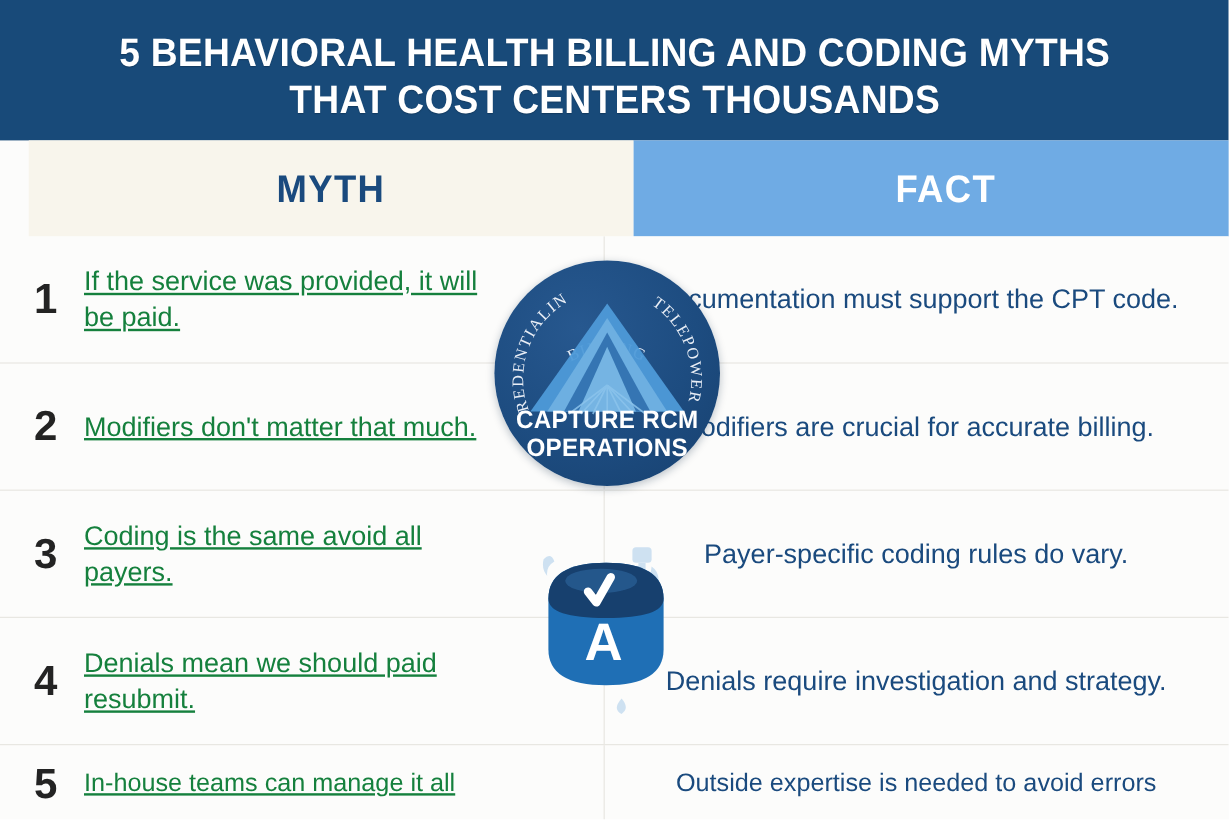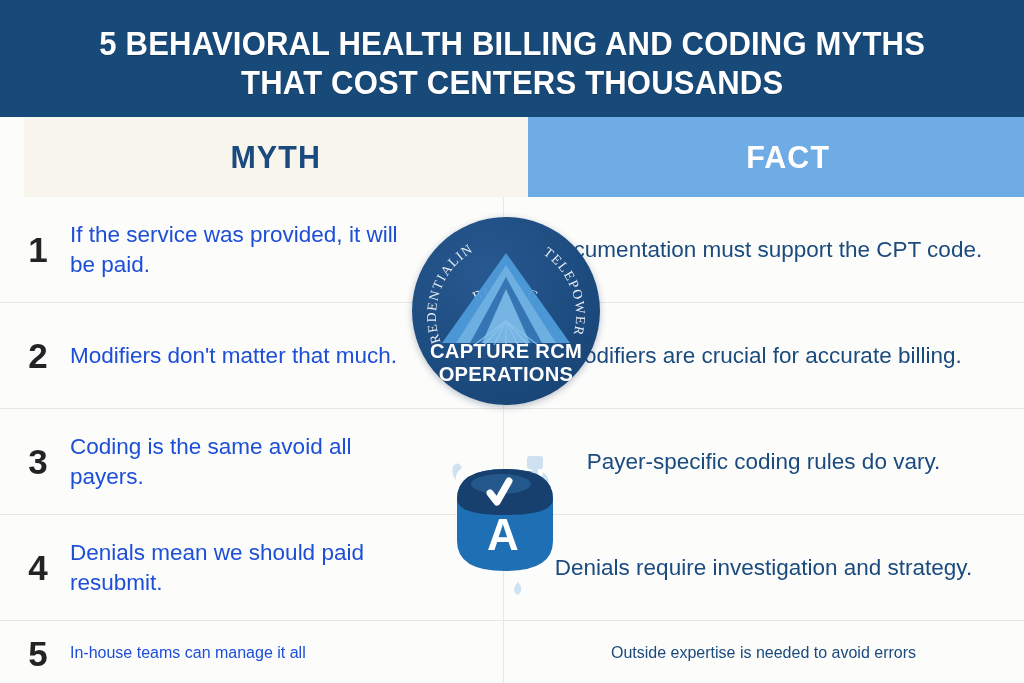--- a/index.html
+++ b/index.html
@@ -120,36 +120,37 @@
     flex: 0 0 auto;
     width: 40px;
     text-align: center;
     color: #232323;
     font-family: "Liberation Sans Narrow", "Liberation Sans", sans-serif;
     font-weight: bold;
     font-size: 35px;
     line-height: 1;
   }
   .myth-text {
-    color: #1d4ed8;
+    color: #15803d;
     font-size: 22.5px;
     line-height: 30px;
     padding-left: 12px;
     max-width: 330px;
+    text-decoration: underline;
   }
   .fact-text {
     color: #1a4a7e;
     font-size: 22.5px;
     line-height: 30px;
     text-align: center;
     width: 100%;
   }
   .row-last .myth-text,
   .row-last .fact-text {
-    font-size: 16px;
+    font-size: 21px;
     line-height: 26px;
     max-width: none;
   }
 
   
   .badge {
     position: absolute;
     left: 412px;
     top: 217px;
     width: 188px;

